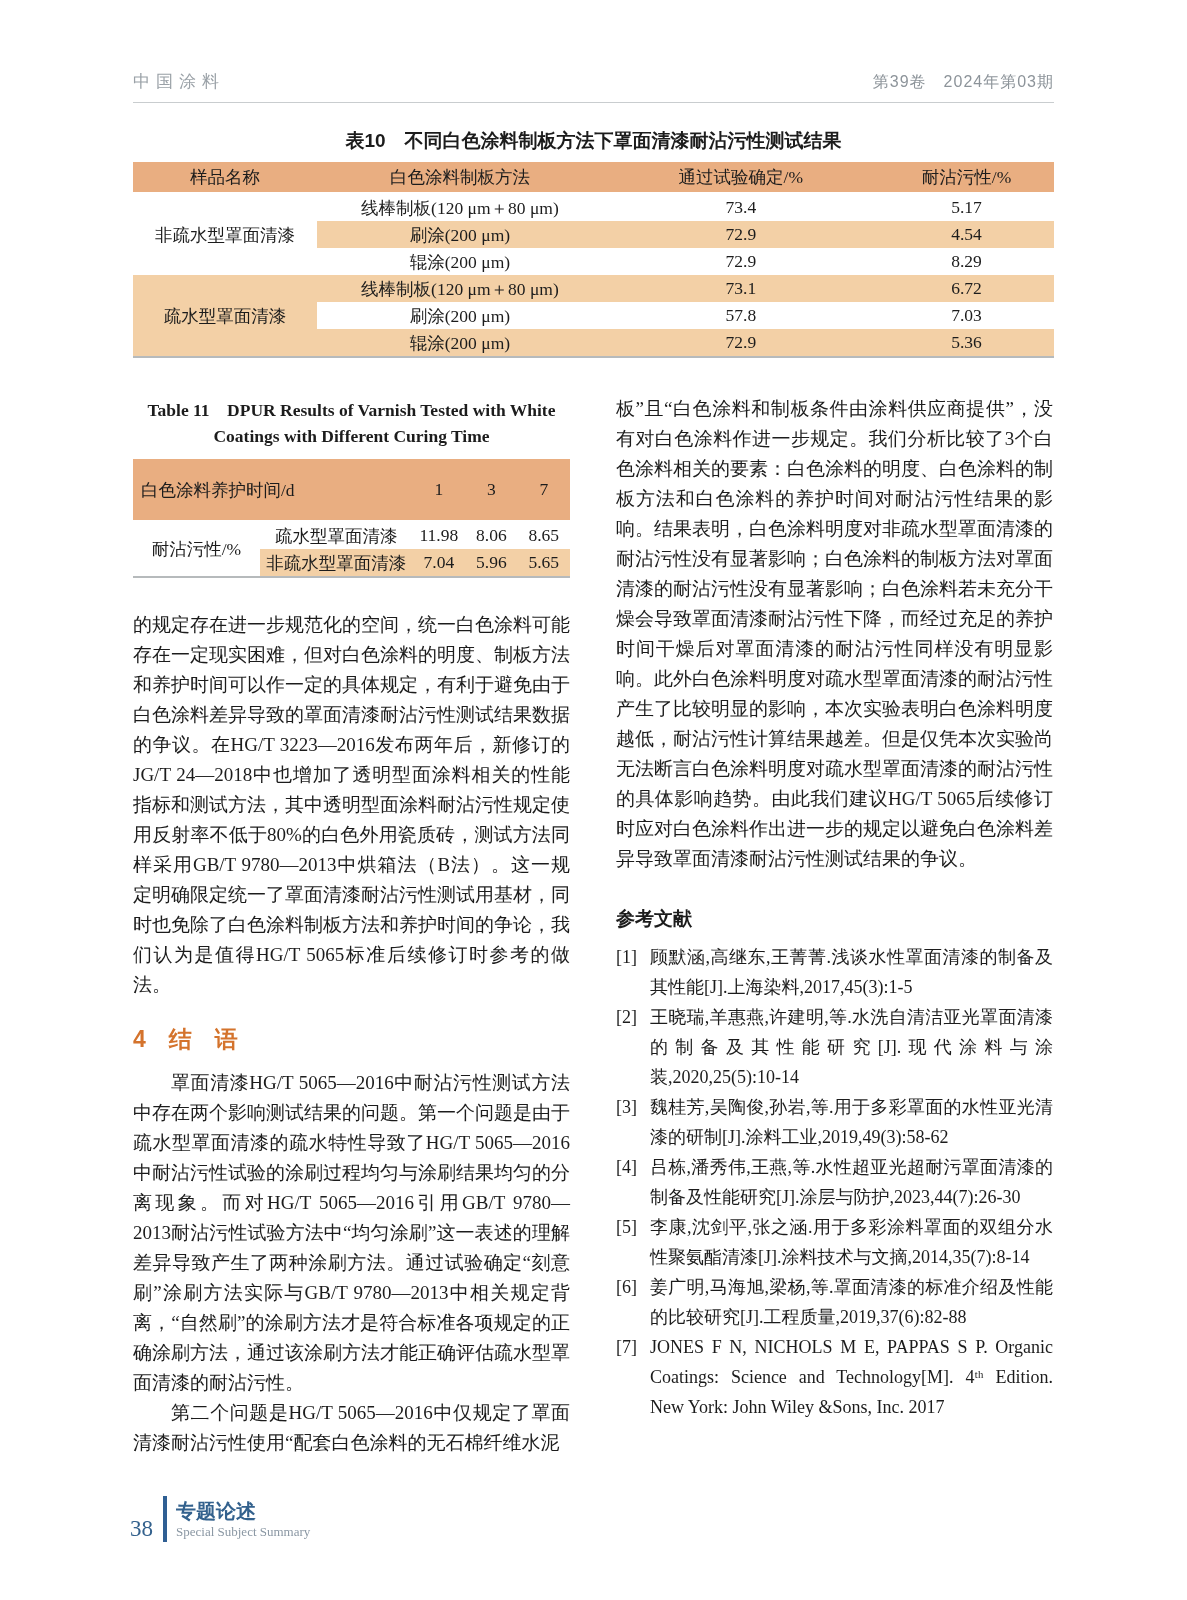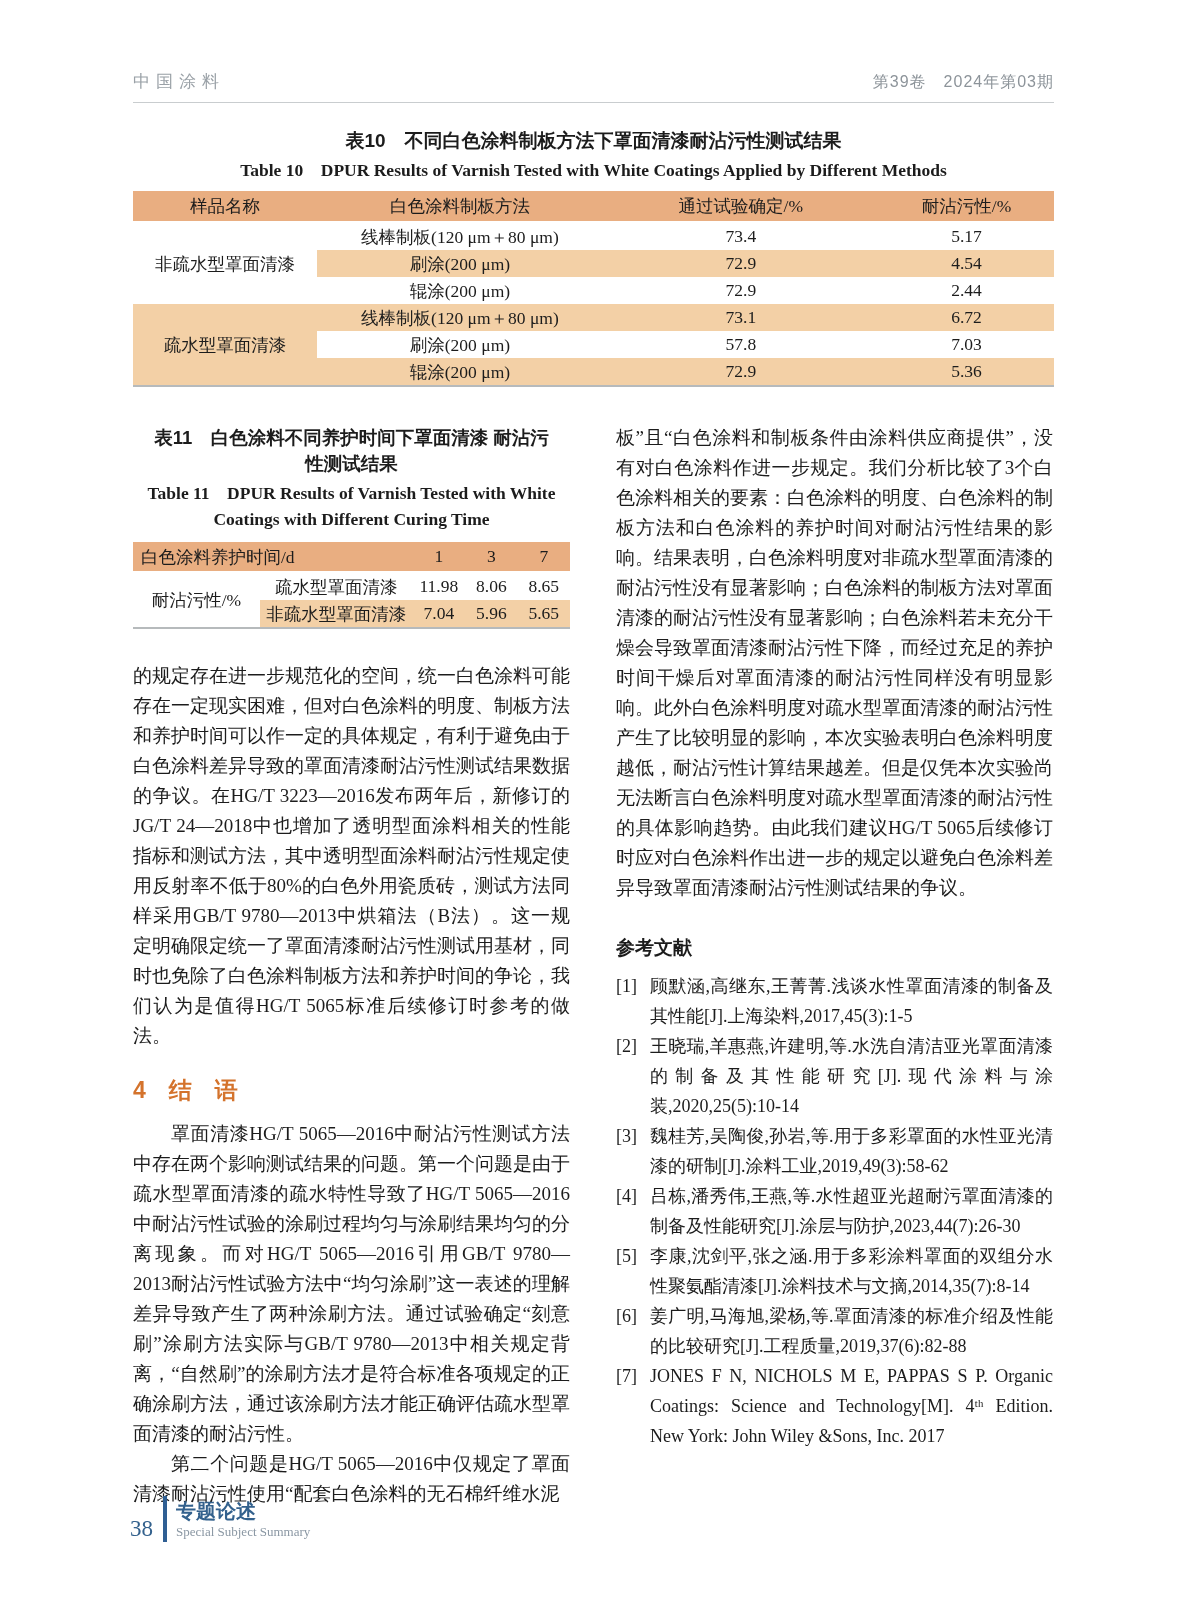--- a/index.html
+++ b/index.html
@@ -17,21 +17,21 @@
         font-size:19px;text-align:center;margin-top:26px;line-height:25px;}
   .t-title-en{font-weight:bold;font-size:17.5px;text-align:center;margin-top:5px;line-height:24px;}
   
   table{border-collapse:collapse;width:100%;}
   .t10{margin-top:9px;font-size:17.5px;text-align:center;border-bottom:2px solid #b6babc;}
   .t10 th{background:#e9ae81;font-weight:normal;height:30px;padding:0 12px;border-bottom:2px solid #fff;}
   .t10 td{height:27px;padding:0 4px;}
   .t10 col.c1{width:20%;}.t10 col.c2{width:31%;}.t10 col.c3{width:30%;}.t10 col.c4{width:19%;}
   tr.shaded td{background:#f3d0a6;}
   .t11{margin-top:10px;font-size:17.5px;text-align:center;border-bottom:2px solid #b6babc;}
-  .t11 th{background:#e9ae81;font-weight:normal;height:29px;padding:0 3px;border-bottom:2px solid #fff;}
+  .t11 th{background:#e9ae81;font-weight:normal;height:29px;padding:16px 3px;border-bottom:2px solid #fff;}
   .t11 th.t11-span{text-align:left;padding-left:8px;}
   .t11 td{height:27px;padding:0 3px;}
   .t11 col.a{width:29%;}.t11 col.b{width:35%;}.t11 col.n{width:12%;}
   
   .columns{display:flex;gap:46px;margin-top:36px;}
   .col{width:437px;}
   .body-para{font-size:19px;line-height:30px;text-align:justify;margin:0;}
   .para-gap{margin-top:32px;}
   .indent{text-indent:2em;}
   .section-heading{font-family:"Liberation Sans","DejaVu Sans",sans-serif;font-weight:bold;
@@ -69,21 +69,20 @@
 <div class="page">
 
   <div class="page-header">
     <span class="journal-name">中国涂料</span>
     <span class="issue-info">第39卷　2024年第03期</span>
   </div>
 
   <div class="content">
 
     <div class="t-title-zh">表10　不同白色涂料制板方法下罩面清漆耐沾污性测试结果</div>
-    <div class="t-title-en">Table 10　DPUR Results of Varnish Tested with White Coatings Applied by Different Methods</div>
 
     <table class="t10">
       <colgroup>
           <col class="c1">
           <col class="c2">
           <col class="c3">
           <col class="c4">
         </colgroup>
       <thead>
         <tr>
@@ -101,21 +100,21 @@
             <td>5.17</td>
           </tr>
           <tr class="shaded">
             <td>刷涂(200 μm)</td>
             <td>72.9</td>
             <td>4.54</td>
           </tr>
           <tr>
             <td>辊涂(200 μm)</td>
             <td>72.9</td>
-            <td>2.44</td>
+            <td>8.29</td>
           </tr>
           <tr class="shaded">
             <td class="group-cell" rowspan="3">疏水型罩面清漆</td>
             <td>线棒制板(120 μm＋80 μm)</td>
             <td>73.1</td>
             <td>6.72</td>
           </tr>
           <tr>
             <td>刷涂(200 μm)</td>
             <td>57.8</td>
@@ -126,21 +125,20 @@
             <td>72.9</td>
             <td>5.36</td>
           </tr>
         </tbody>
     </table>
 
     <div class="columns">
 
       <div class="col">
         <div class="t11-titles">
-          <div class="t11-title-zh">表11　白色涂料不同养护时间下罩面清漆 耐沾污性测试结果</div>
           <div class="t11-title-en">Table 11　DPUR Results of Varnish Tested with White Coatings with Different Curing Time</div>
         </div>
         <table class="t11">
           <colgroup>
               <col class="a">
               <col class="b">
               <col class="n">
               <col class="n">
               <col class="n">
             </colgroup>

